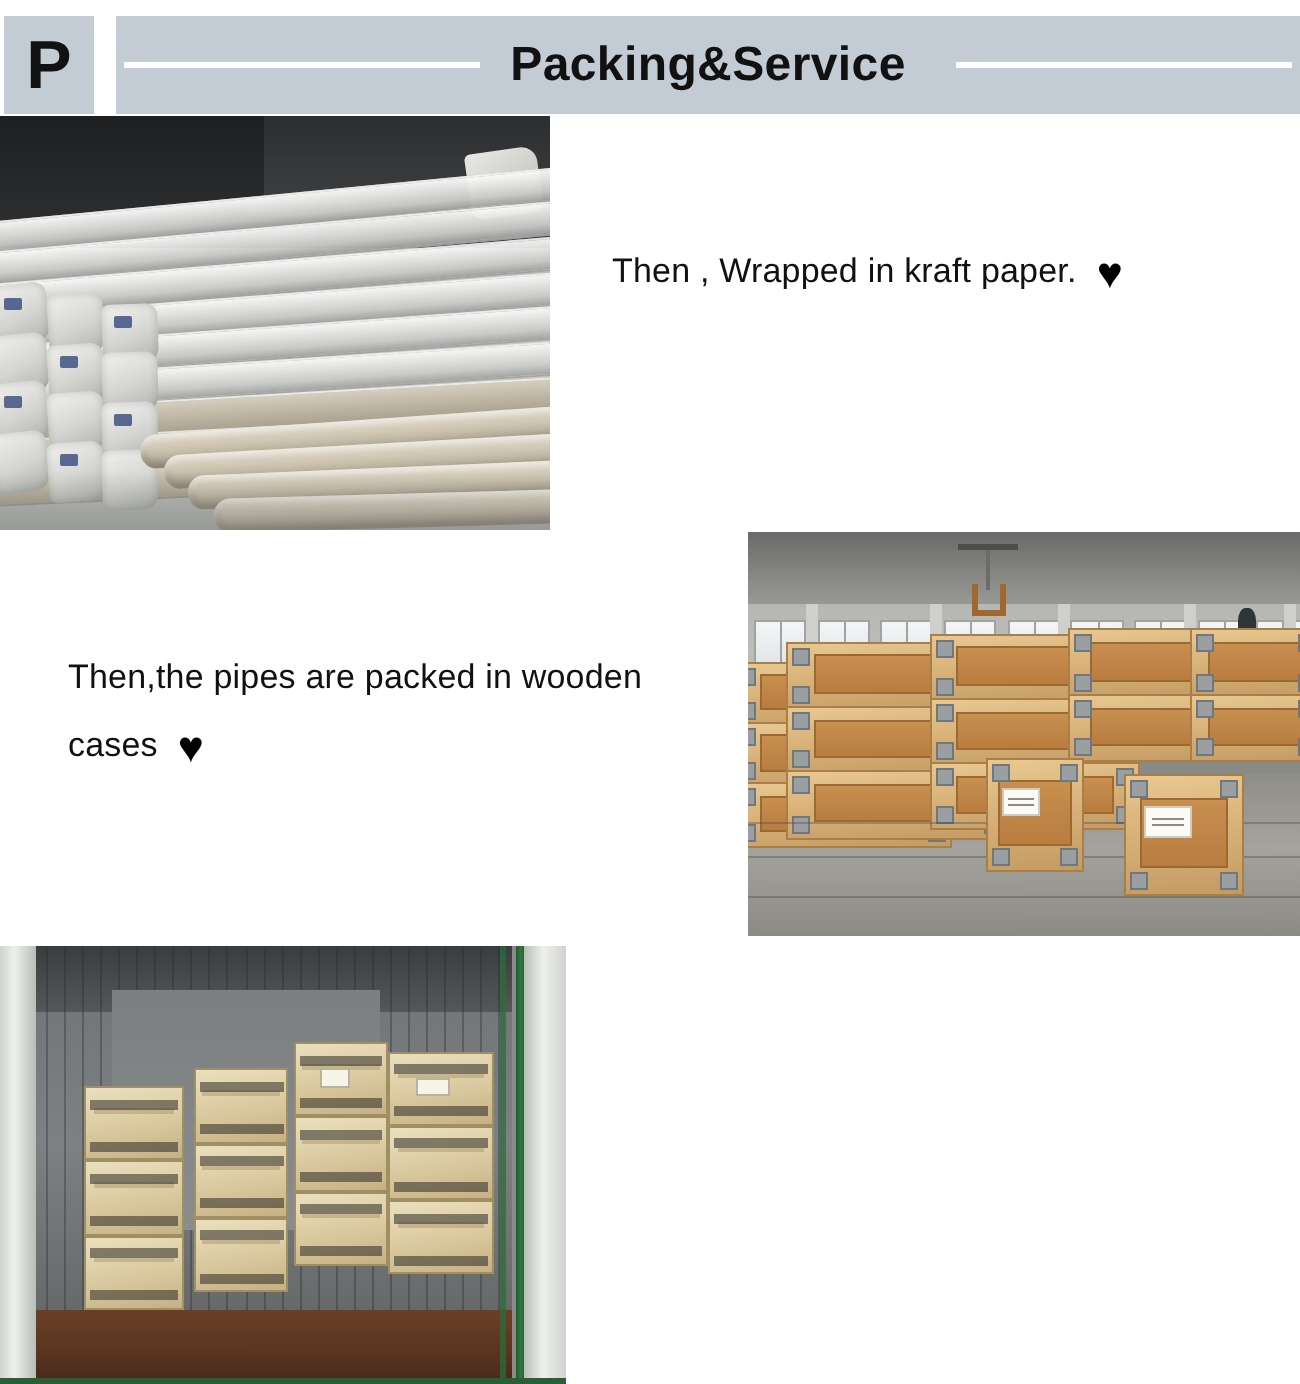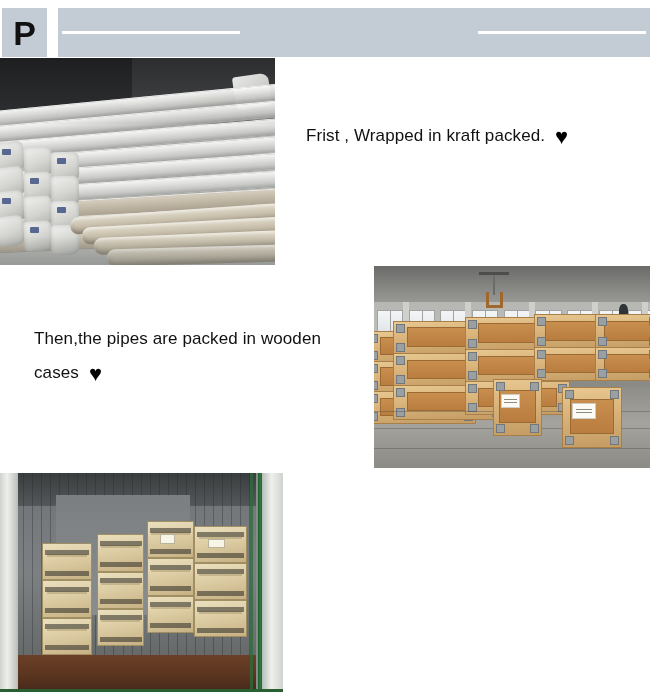--- a/index.html
+++ b/index.html
@@ -364,20 +364,21 @@
 </head>
 <body>
 
 <div class="header">
   <div class="header-badge">
     <span class="header-badge-letter">P</span>
   </div>
   <div class="header-bar"></div>
   <div class="header-rule-left"></div>
   <div class="header-rule-right"></div>
+  <div class="header-title">Packing&amp;Service</div>
 </div>
 
 <div class="photo" id="photo-pipes">
   <div class="p1-wall"></div>
   <div class="p1-wall-light"></div>
   <div class="p1-wall-beam"></div>
   <div class="p1-floor"></div>
   <div class="p1-sack"></div>
   <div class="p1-stack" id="pipe-stack">
       <div class="p1-row" style="top: 0%; transform: rotate(-5.5deg); opacity: 0.96;"></div>
@@ -408,21 +409,21 @@
       <div class="p1-label" style="left: 15%; top: 75%;"></div>
       <div class="p1-cap" style="left: 22%; top: 74%; transform: rotate(-2deg);"></div>
       <div class="p1-tube" style="left: 28%; top: 64%; width: 72%; transform: rotate(-4deg);"></div>
       <div class="p1-tube" style="left: 32%; top: 72%; width: 67%; transform: rotate(-3.2deg);"></div>
       <div class="p1-tube" style="left: 36%; top: 80%; width: 62%; transform: rotate(-2.4deg);"></div>
       <div class="p1-tube" style="left: 40%; top: 88%; width: 57%; transform: rotate(-1.6deg);"></div>
     </div>
   <div class="p1-ground-shadow"></div>
 </div>
 
-<div class="caption" id="caption-1"><span>Frist , Wrapped in kraft packed.</span><span class="heart">♥</span></div>
+<div class="caption" id="caption-1"><span>Then , Wrapped in kraft paper.</span><span class="heart">♥</span></div>
 
 <div class="caption" id="caption-2"><span>Then,the pipes are packed in wooden
 cases</span><span class="heart">♥</span></div>
 
 <div class="photo" id="photo-crates">
   <div class="p2-ceiling"></div>
   <div class="p2-wall"></div>
   <div id="p2-windows">
       <div class="p2-window" style="left: 1%; width: 9.5%;"></div>
       <div class="p2-window" style="left: 12.5%; width: 9.5%;"></div>

